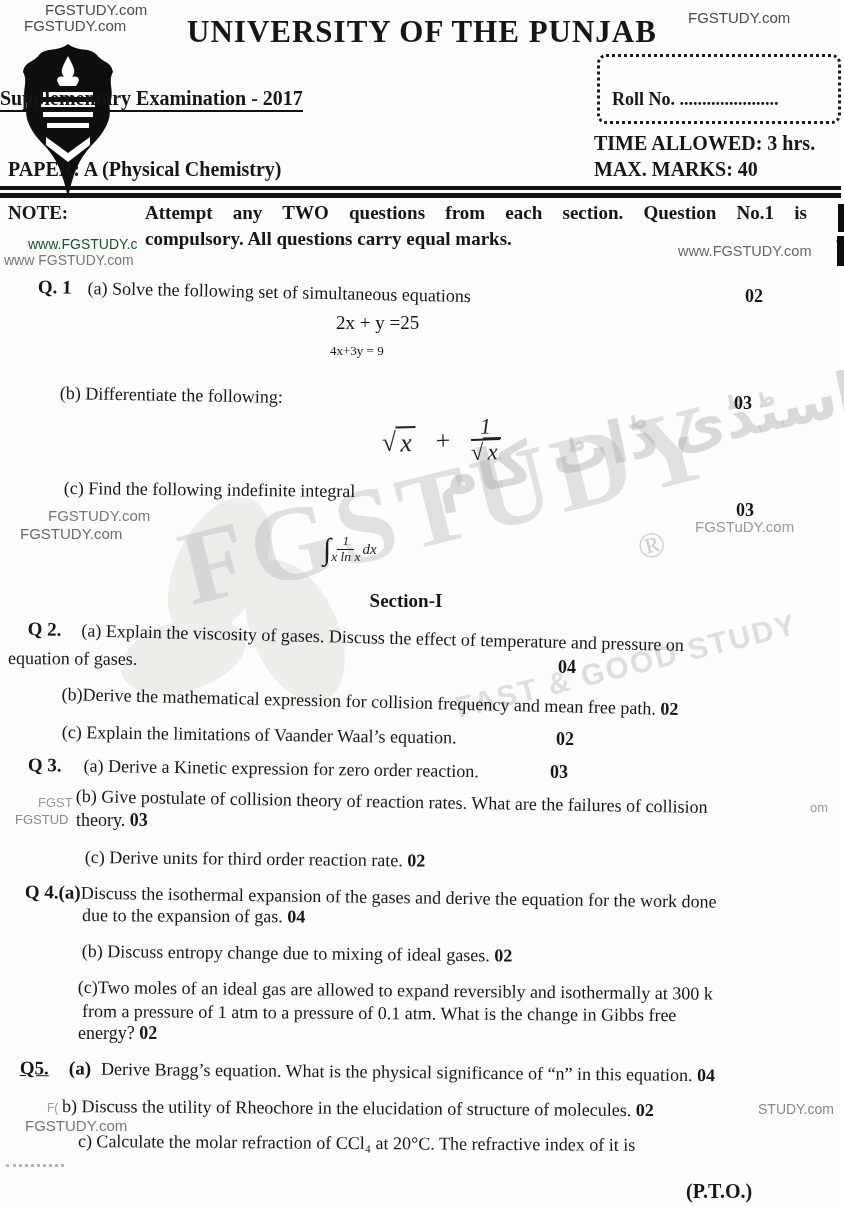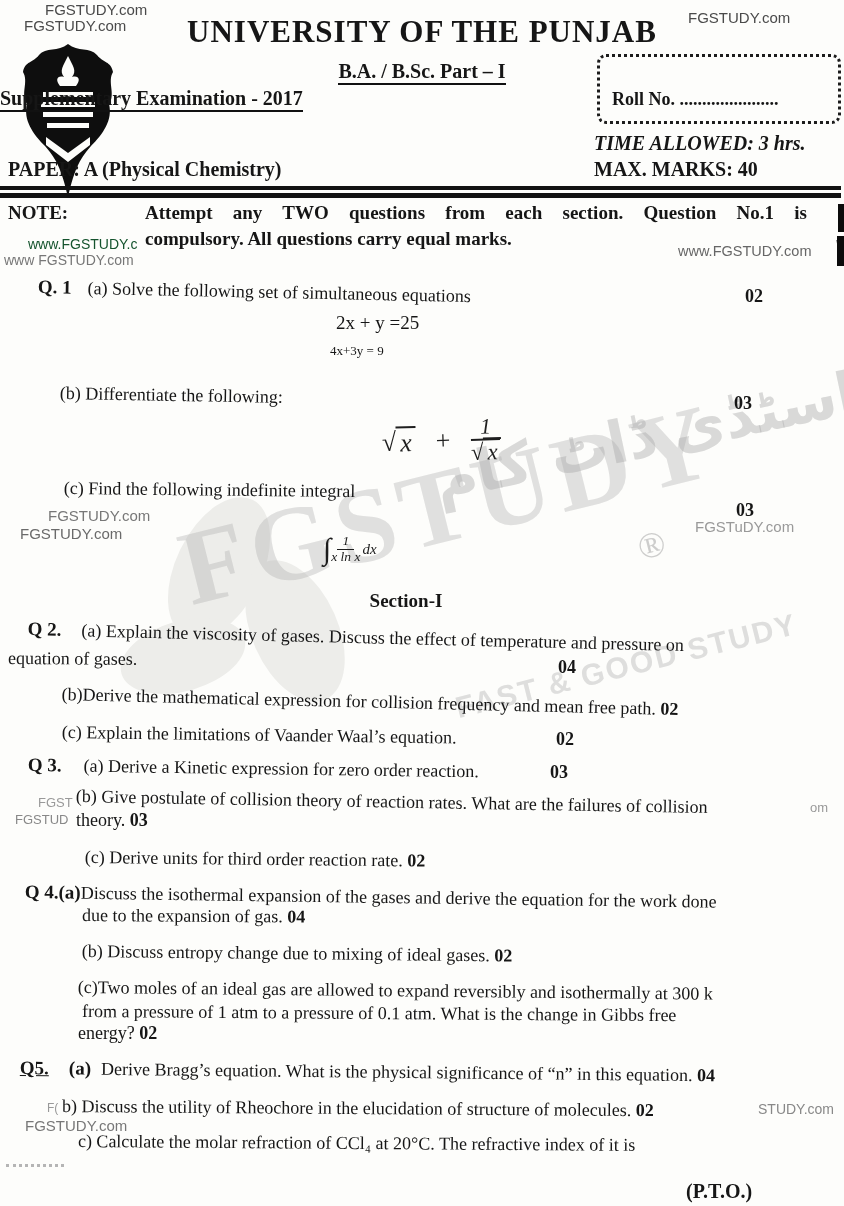--- a/index.html
+++ b/index.html
@@ -69,28 +69,27 @@
       <path fill="#fdfdfb" d="M52,14 C47,24 43,29 48,35 C41,33 39,38 44,44 L60,44 C65,38 63,33 56,35 C61,29 57,24 52,14 Z"></path>
       <rect x="27" y="50" width="50" height="5" fill="#fdfdfb"></rect>
       <rect x="25" y="60" width="54" height="5" fill="#fdfdfb"></rect>
       <rect x="27" y="70" width="50" height="5" fill="#fdfdfb"></rect>
       <rect x="31" y="81" width="42" height="5" fill="#fdfdfb"></rect>
       <path fill="#fdfdfb" d="M30,95 L52,111 L74,95 L74,103 L52,120 L30,103 Z"></path>
     </svg>
   </div>
 
   <div class="ln ctr" style="top:14px;font-size:31px;font-weight:bold;letter-spacing:1px;"><span class="ul" style="border-bottom:none;">UNIVERSITY OF THE PUNJAB</span></div>
-  <div class="ln ctr" style="top:60px;font-size:20px;font-weight:bold;"><span class="ul">B.A. / B.Sc. Part – I</span></div>
   <div class="ln" style="left:0;width:810px;text-align:left;top:87px;font-size:20px;font-weight:bold;"><span class="ul">Supplementary Examination - 2017</span></div>
 
   <div class="rollbox">
     <div class="rolltext">Roll No. ......................</div>
   </div>
 
-  <div class="ln" style="left:594px;top:132px;font-size:20px;font-weight:bold;font-style:italic;">TIME ALLOWED: 3 hrs.</div>
+  <div class="ln" style="left:594px;top:132px;font-size:20px;font-weight:bold;">TIME ALLOWED: 3 hrs.</div>
   <div class="ln" style="left:8px;top:158px;font-size:20px;font-weight:bold;">PAPER: A (Physical Chemistry)</div>
   <div class="ln" style="left:594px;top:158px;font-size:20px;font-weight:bold;">MAX. MARKS: 40</div>
 
   <div class="hline" style="top:186px;height:4px;"></div>
   <div class="hline" style="top:193px;height:5px;"></div>
 
   <div class="ln" style="left:8px;top:202px;font-size:19px;font-weight:bold;">NOTE:</div>
   <div class="note1">Attempt any TWO questions from each section. Question No.1 is</div>
   <div class="ln" style="left:145px;top:228px;font-size:19px;font-weight:bold;text-align:right;">compulsory. All questions carry equal marks.</div>
 

